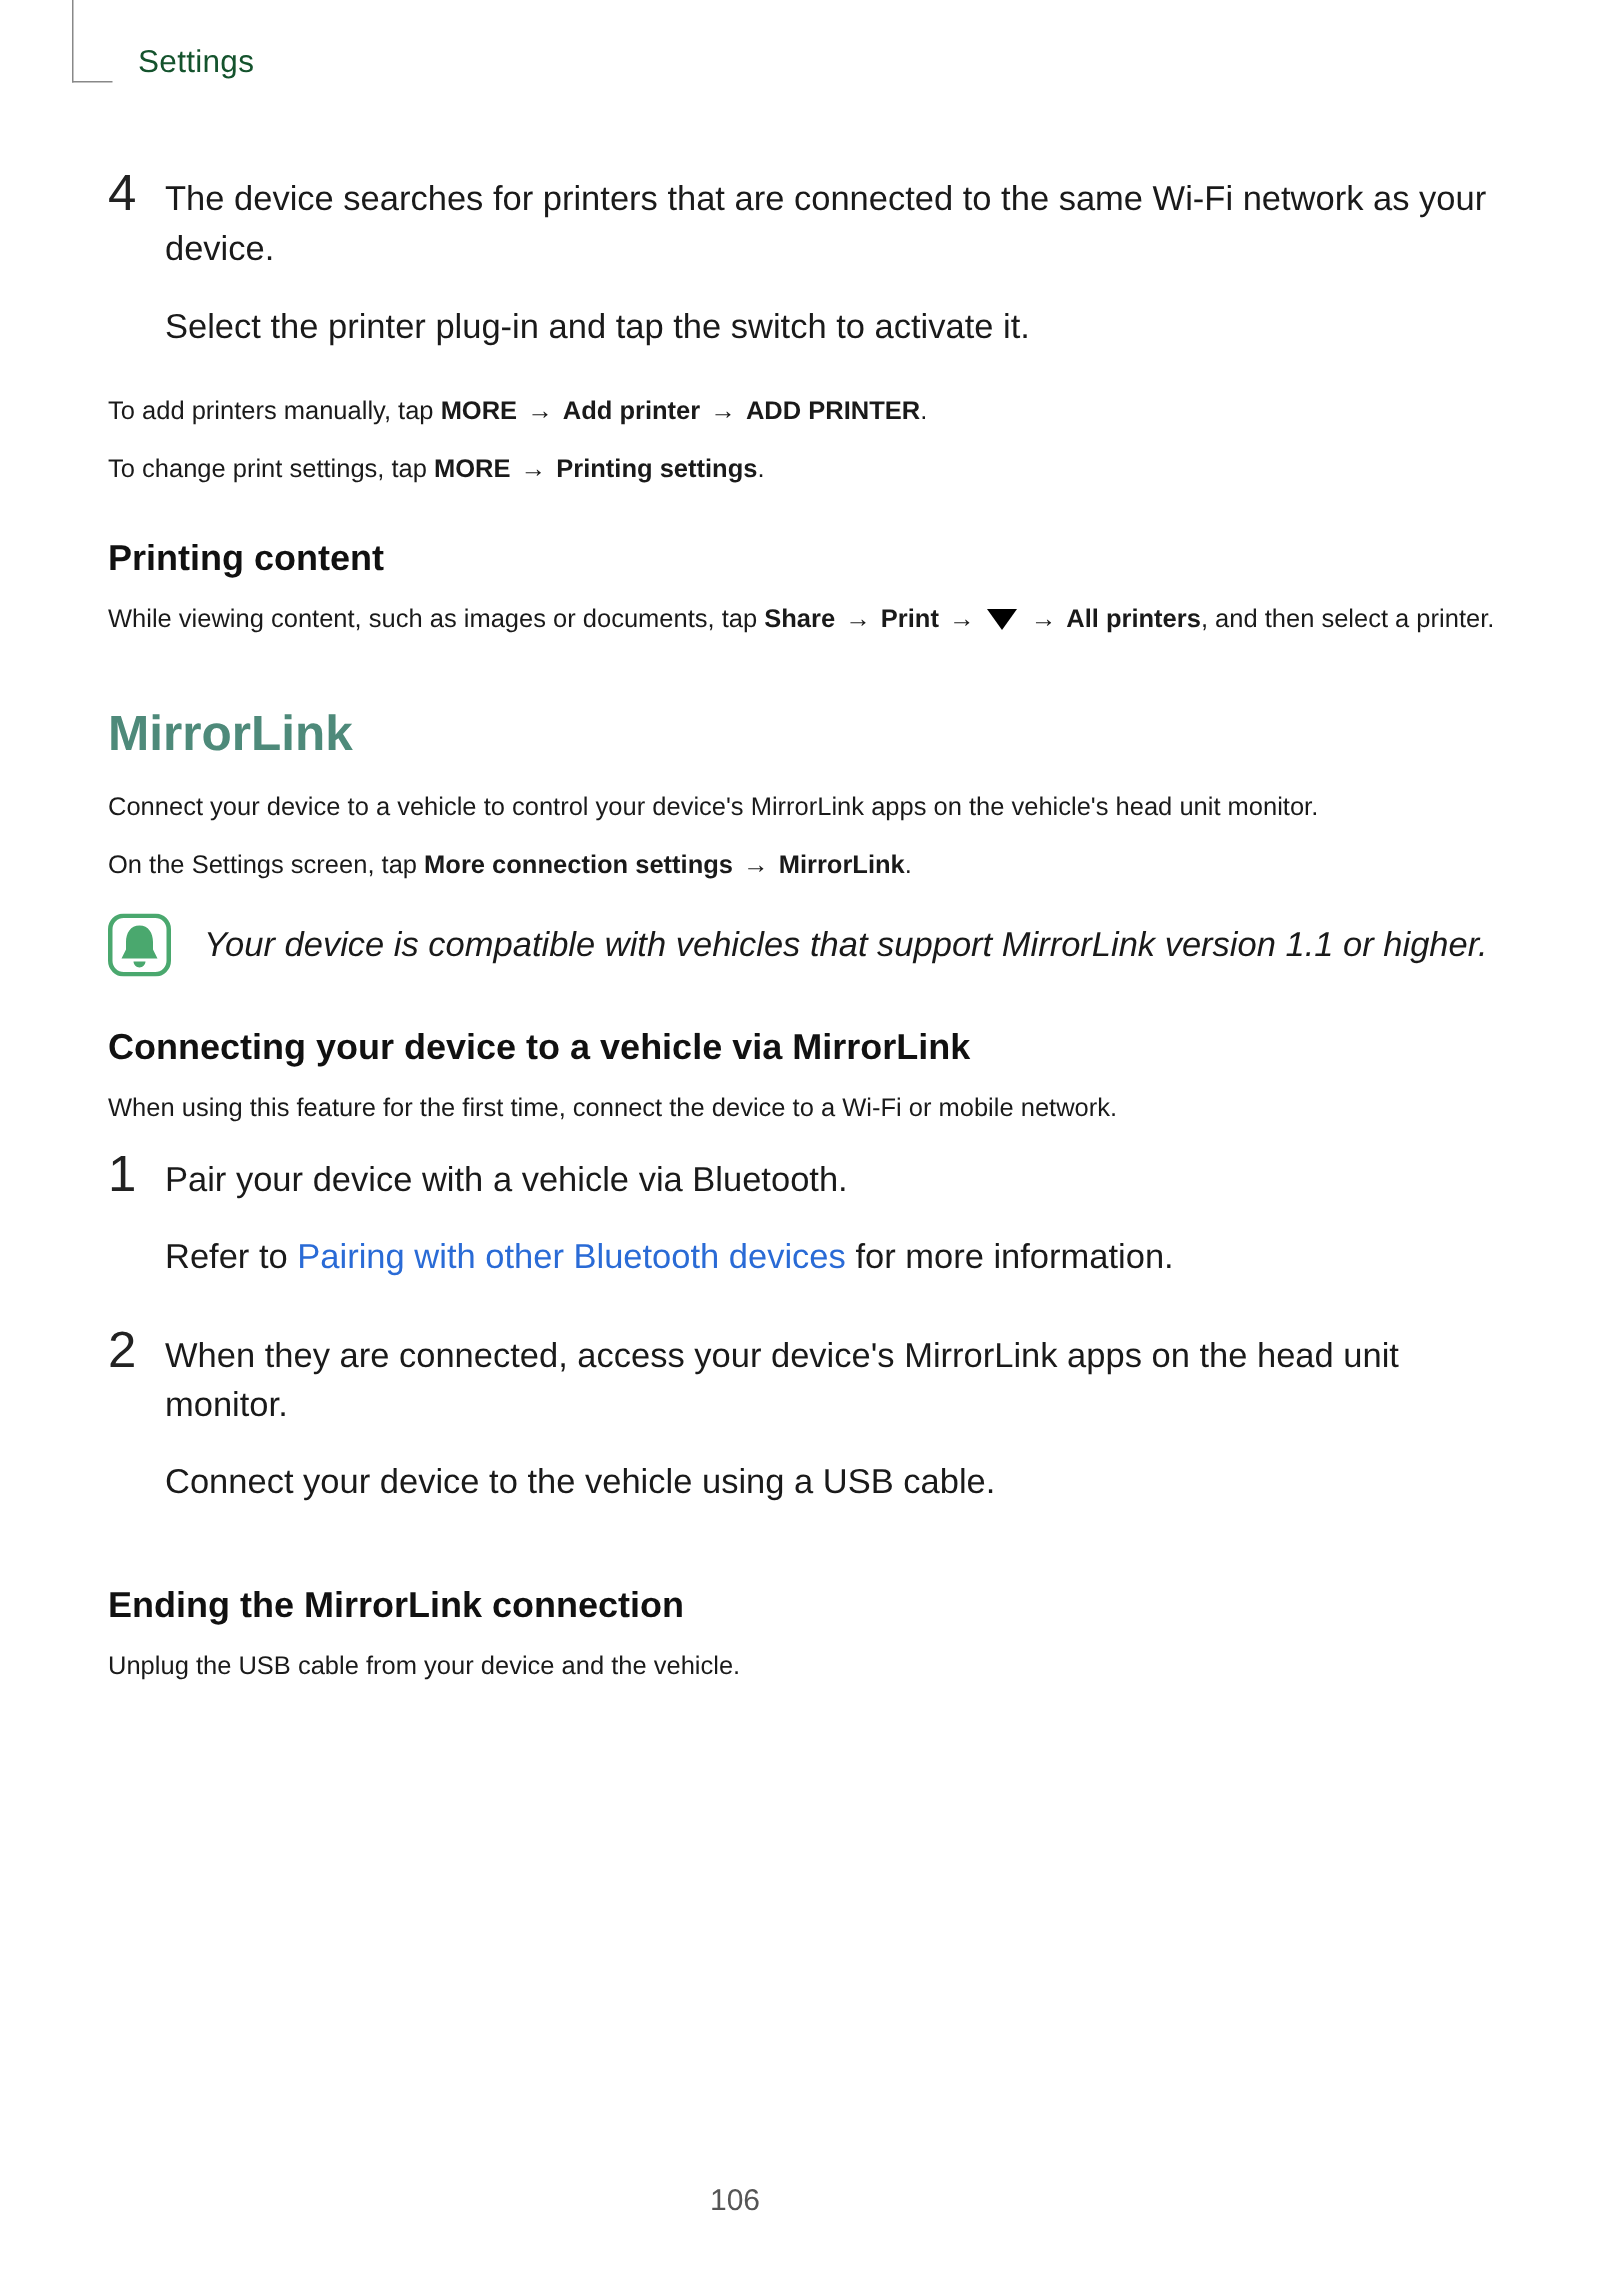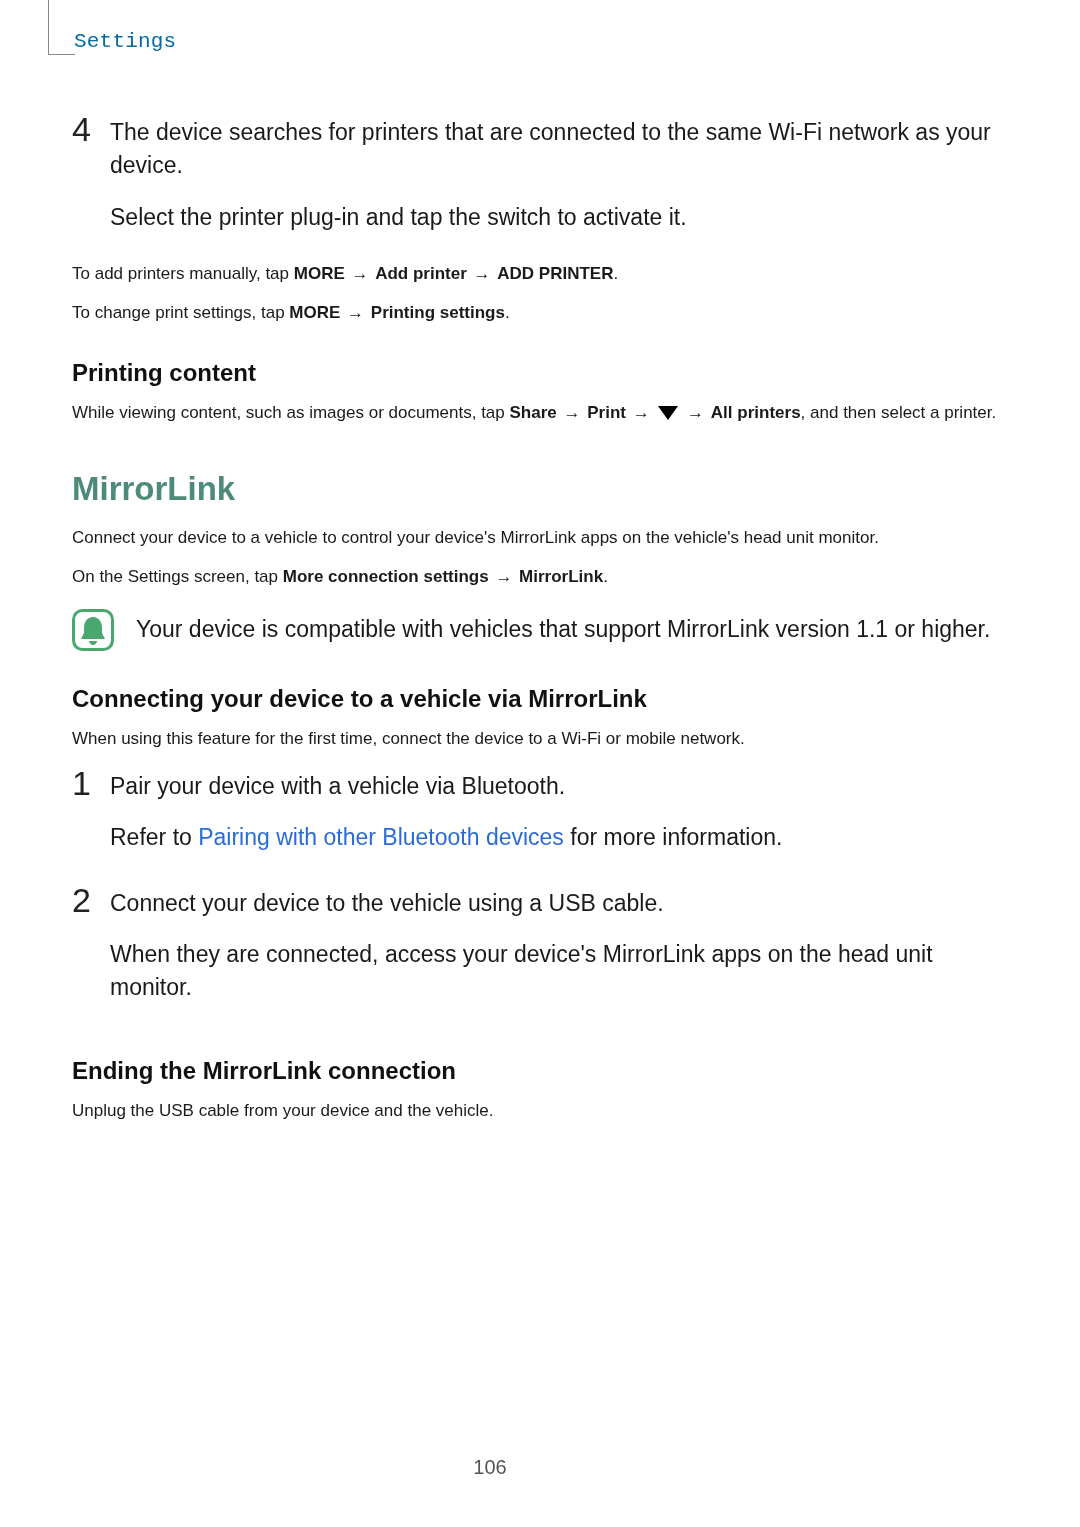--- a/index.html
+++ b/index.html
@@ -29,26 +29,25 @@
     position: absolute;
     left: -24px;
     top: 0;
     width: 26px;
     height: 54px;
     border-left: 1.5px solid #888;
     border-bottom: 1.5px solid #888;
   }
   .section-label {
     position: absolute;
-    left: 2px;
+    left: 20px;
     top: 30px;
     font-size: 21px;
-    color: #0369a1;
+    color: #14532d;
     letter-spacing: 0.2px;
-    font-family: Liberation Mono, monospace;
   }
   .content {
     padding-top: 44px;
   }
   
   .step {
     display: flex;
     align-items: flex-start;
     margin: 0 0 10px 0;
   }
@@ -89,20 +88,21 @@
     font-size: 33px;
     font-weight: 700;
     color: #4e8a7a;
     margin: 44px 0 18px 0;
   }
   
   .note {
     display: flex;
     align-items: flex-start;
     margin: 18px 0 32px 0;
+    font-style: italic;
   }
   .note-icon {
     width: 42px;
     height: 42px;
     flex-shrink: 0;
     margin-right: 22px;
     margin-top: 2px;
   }
   .note-text {
     font-size: 23px;
@@ -192,22 +192,22 @@
         <p>Pair your device with a vehicle via Bluetooth.</p>
         <p>
           <span>Refer to </span><a href="#" class="link">Pairing with other Bluetooth devices</a><span> for more information.</span>
         </p>
       </div>
     </div>
 
     <div class="step">
       <div class="step-num">2</div>
       <div class="step-body">
+        <p>When they are connected, access your device's MirrorLink apps on the head unit monitor.</p>
         <p>Connect your device to the vehicle using a USB cable.</p>
-        <p>When they are connected, access your device's MirrorLink apps on the head unit monitor.</p>
       </div>
     </div>
 
     <h3 class="sub">Ending the MirrorLink connection</h3>
     <p class="body">Unplug the USB cable from your device and the vehicle.</p>
 
   </div>
 
   <div class="pagenum">106</div>
 </div>

